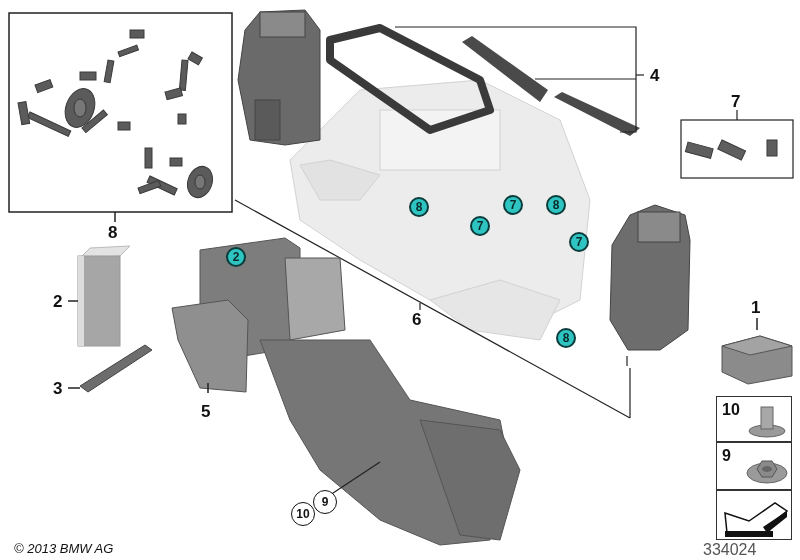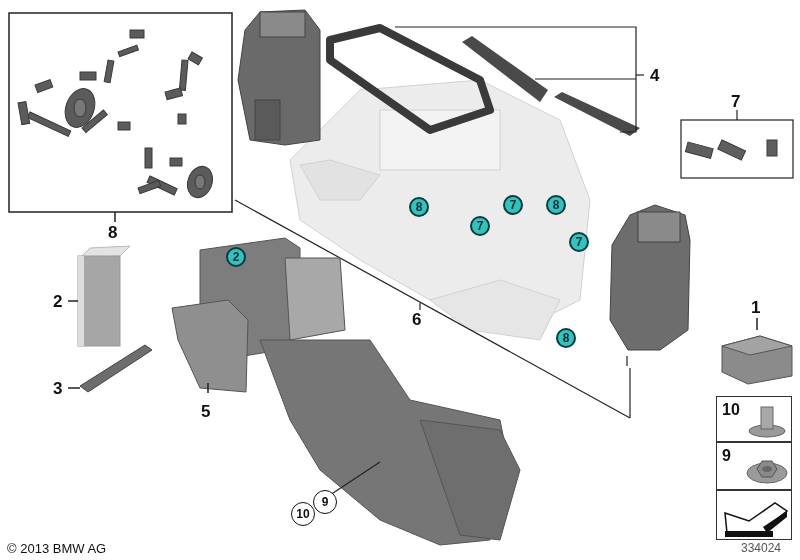--- a/index.html
+++ b/index.html
@@ -142,14 +142,14 @@
   </svg>
 </div>
 <div class="sidebox" style="left:716px;top:490px;width:76px;height:50px;">
   <svg class="abs" width="72" height="46" style="left:2px;top:2px;">
     <polygon points="6,20 30,28 56,10 68,18 48,34 52,40 8,40" fill="#fff" stroke="#111" stroke-width="1.5"></polygon>
     <polygon points="44,34 68,18 68,24 48,40" fill="#111"></polygon>
     <rect x="6" y="38" width="48" height="6" fill="#111"></rect>
   </svg>
 </div>
 
-<div class="footer" style="left:741px;top:541px;color:#555;font-size:12px;">334024</div>
-<div class="footer" style="left:7px;top:541px;font-size:13px;">© 2013 BMW AG</div>
+<div class="footer" style="left:703px;top:541px;color:#555;font-size:16px;">334024</div>
+<div class="footer" style="left:14px;top:541px;font-size:13px;font-style:italic;">© 2013 BMW AG</div>
 
 </body></html>

